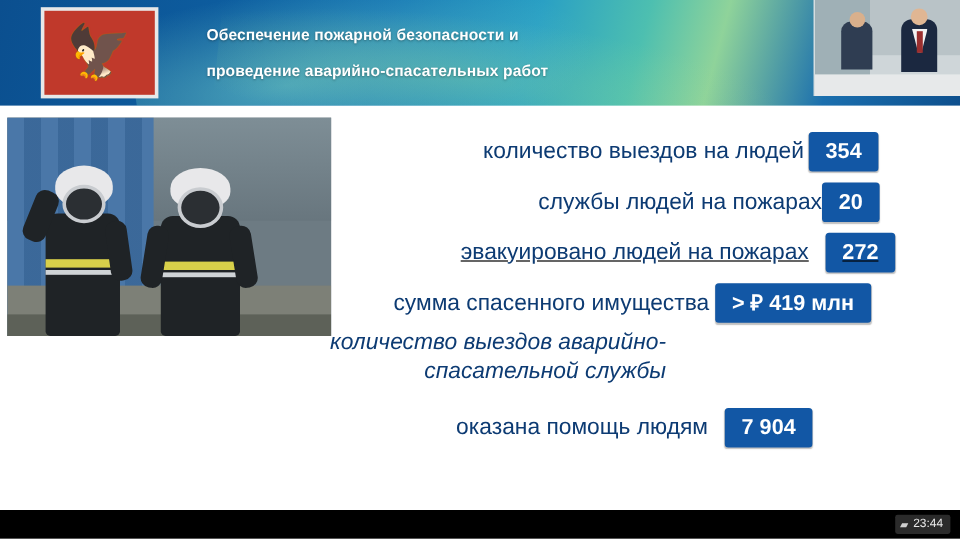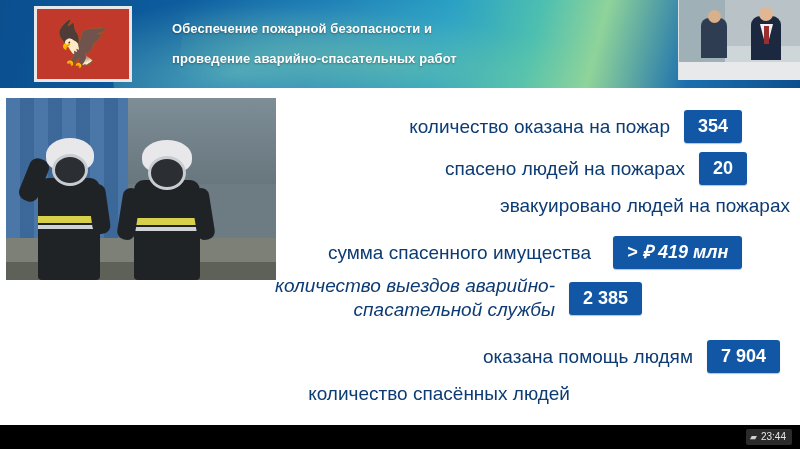--- a/index.html
+++ b/index.html
@@ -230,51 +230,50 @@
       <div class="ff-body" style="position:absolute;left:2px;top:50px;width:18px;height:52px;transform:rotate(9deg);border-radius:8px;"></div>
       <div class="ff-body" style="position:absolute;left:76px;top:50px;width:18px;height:52px;transform:rotate(-9deg);border-radius:8px;"></div>
       <div class="ff-helmet" style="position:absolute;left:24px;top:2px;width:50px;height:34px;"></div>
       <div class="ff-mask" style="position:absolute;left:30px;top:18px;width:38px;height:34px;"></div>
     </div>
   </div>
 
   <div class="rows">
 
     <div class="row" style="left:290px; top:10px; width:500px; justify-content:flex-start;">
-      <div class="row-label" style="width:380px;">количество оказана на пожар</div>
-      <div class="badge" style="margin-left:14px;">354</div>
+      <div class="row-label" style="width:380px;">количество выездов на людей</div>
+      <div class="badge" style="margin-left:4px;">354</div>
     </div>
 
     <div class="row" style="left:260px; top:52px; width:530px; justify-content:flex-start;">
-      <div class="row-label" style="width:425px;">спасено людей на пожарах</div>
-      <div class="badge" style="margin-left:14px;">20</div>
-    </div>
-
-    <div class="row" style="left:240px; top:94px; width:550px; justify-content:flex-end;">
+      <div class="row-label" style="width:425px;">службы людей на пожарах</div>
+      <div class="badge" style="">20</div>
+    </div>
+
+    <div class="row" style="left:240px; top:94px; width:550px; justify-content:center;text-decoration:underline;">
       <div class="row-label" style="width:390px;">эвакуировано людей на пожарах</div>
+      <div class="badge" style="margin-left:14px;">272</div>
     </div>
 
     <div class="row" style="left:200px; top:136px; width:590px; justify-content:flex-start;padding-left:16px;">
       <div class="row-label" style="width:375px;">сумма спасенного имущества</div>
-      <div class="badge" style="margin-left:22px;font-style:italic;">&gt; ₽ 419 млн</div>
+      <div class="badge" style="margin-left:5px;">&gt; ₽ 419 млн</div>
     </div>
 
     <div class="row" style="left:170px; top:174px; width:620px; justify-content:flex-start;">
       <div class="row-label" style="width:385px;font-style:italic;">количество выездов аварийно-
 спасательной службы</div>
-      <div class="badge" style="margin-left:14px;">2 385</div>
-    </div>
-
-    <div class="row" style="left:140px; top:240px; width:640px; justify-content:flex-end;">
+    </div>
+
+    <div class="row" style="left:160px; top:240px; width:640px; justify-content:flex-start;">
       <div class="row-label" style="width:430px;">оказана помощь людям</div>
       <div class="badge" style="margin-left:14px;">7 904</div>
     </div>
 
     <div class="row" style="left:120px; top:282px; width:660px; justify-content:flex-start;">
-      <div class="row-label" style="width:450px;">количество спасённых людей</div>
     </div>
 
   </div>
 
   <div class="bottombar">
     <div class="timechip">
       <span class="chip-ico">▰</span>
       <span>23:44</span>
     </div>
   </div>

